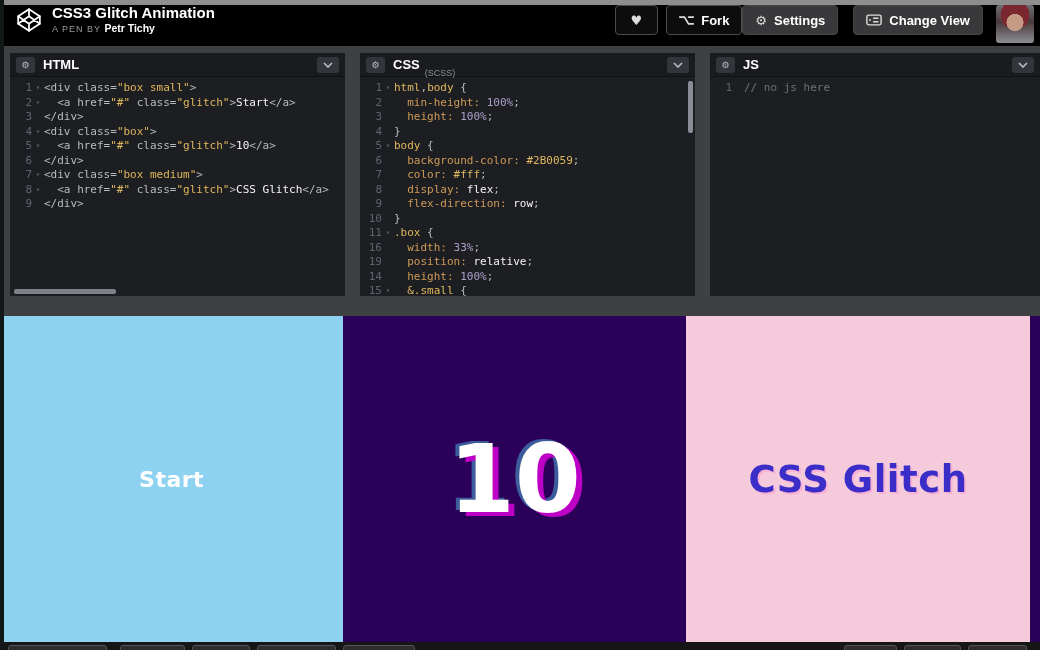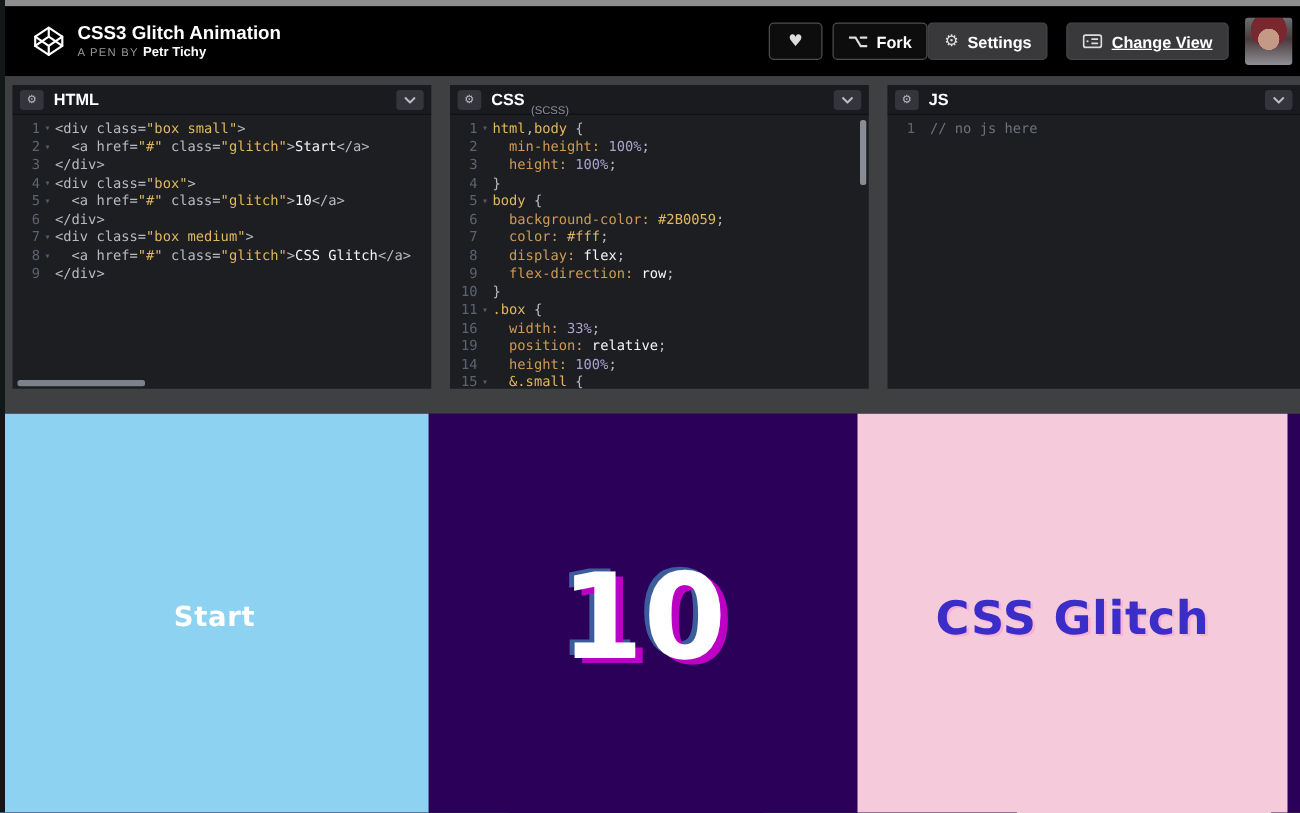--- a/index.html
+++ b/index.html
@@ -7,36 +7,36 @@
               font-family:"Liberation Sans", sans-serif; }
   .page { position:relative; width:1040px; height:650px; }
 
   
   .left-edge { position:absolute; left:0; top:0; width:4px; height:650px; background:#121718; z-index:60; }
 
   
   .top-strip { height:5px; background:#8e8e8e; }
 
   
-  .topbar { height:56px; background:#000; display:flex; align-items:center; padding:0 6px 0 26px; }
+  .topbar { height:41px; background:#000; display:flex; align-items:flex-start; padding:0 6px 0 16px; }
   .brand { display:flex; align-items:center; gap:10px; }
   .logo-svg { width:26px; height:26px; display:block; }
   .brand-text { display:flex; flex-direction:column; gap:1px; }
   .pen-title { color:#fff; font-size:15px; font-weight:bold; line-height:16px; }
   .pen-byline { font-size:9px; color:#9a9a9a; letter-spacing:1px; }
   .pen-author { color:#fff; font-weight:bold; font-size:10.5px; letter-spacing:0; }
   .topbar .spacer { flex:1; }
   .hbtn { height:30px; display:inline-flex; align-items:center; gap:7px; color:#fff;
           font-size:13px; font-weight:bold; border-radius:4px; padding:0 12px; cursor:pointer; }
   .hbtn.outline { background:#0d0d0d; border:1px solid #4d4d4d; }
   .hbtn.filled  { background:#39393b; border:1px solid #464648; }
   .heart-btn { margin-right:8px; padding:0 15px; }
   .fork-btn { margin-right:0; }
   .settings-btn { margin-right:15px; }
-  .changeview-btn { margin-right:13px;text-decoration:underline; }
+  .changeview-btn { margin-right:13px; }
   .glyph { font-family:"DejaVu Sans", sans-serif; font-size:13px; color:#dcdcdc; }
   .avatar { width:38px; height:38px; border-radius:3px;
             background:
               radial-gradient(circle at 50% 46%, #c59a85 0 30%, transparent 31%),
               radial-gradient(circle at 50% 26%, #7a2730 0 42%, transparent 43%),
               linear-gradient(180deg,#6d6f74 0%, #4b3a3c 45%, #8d8f94 100%);
   }
 
   
   .editors { height:260px; background:#3f4042; padding:7px 0 0 10px; display:flex; }

